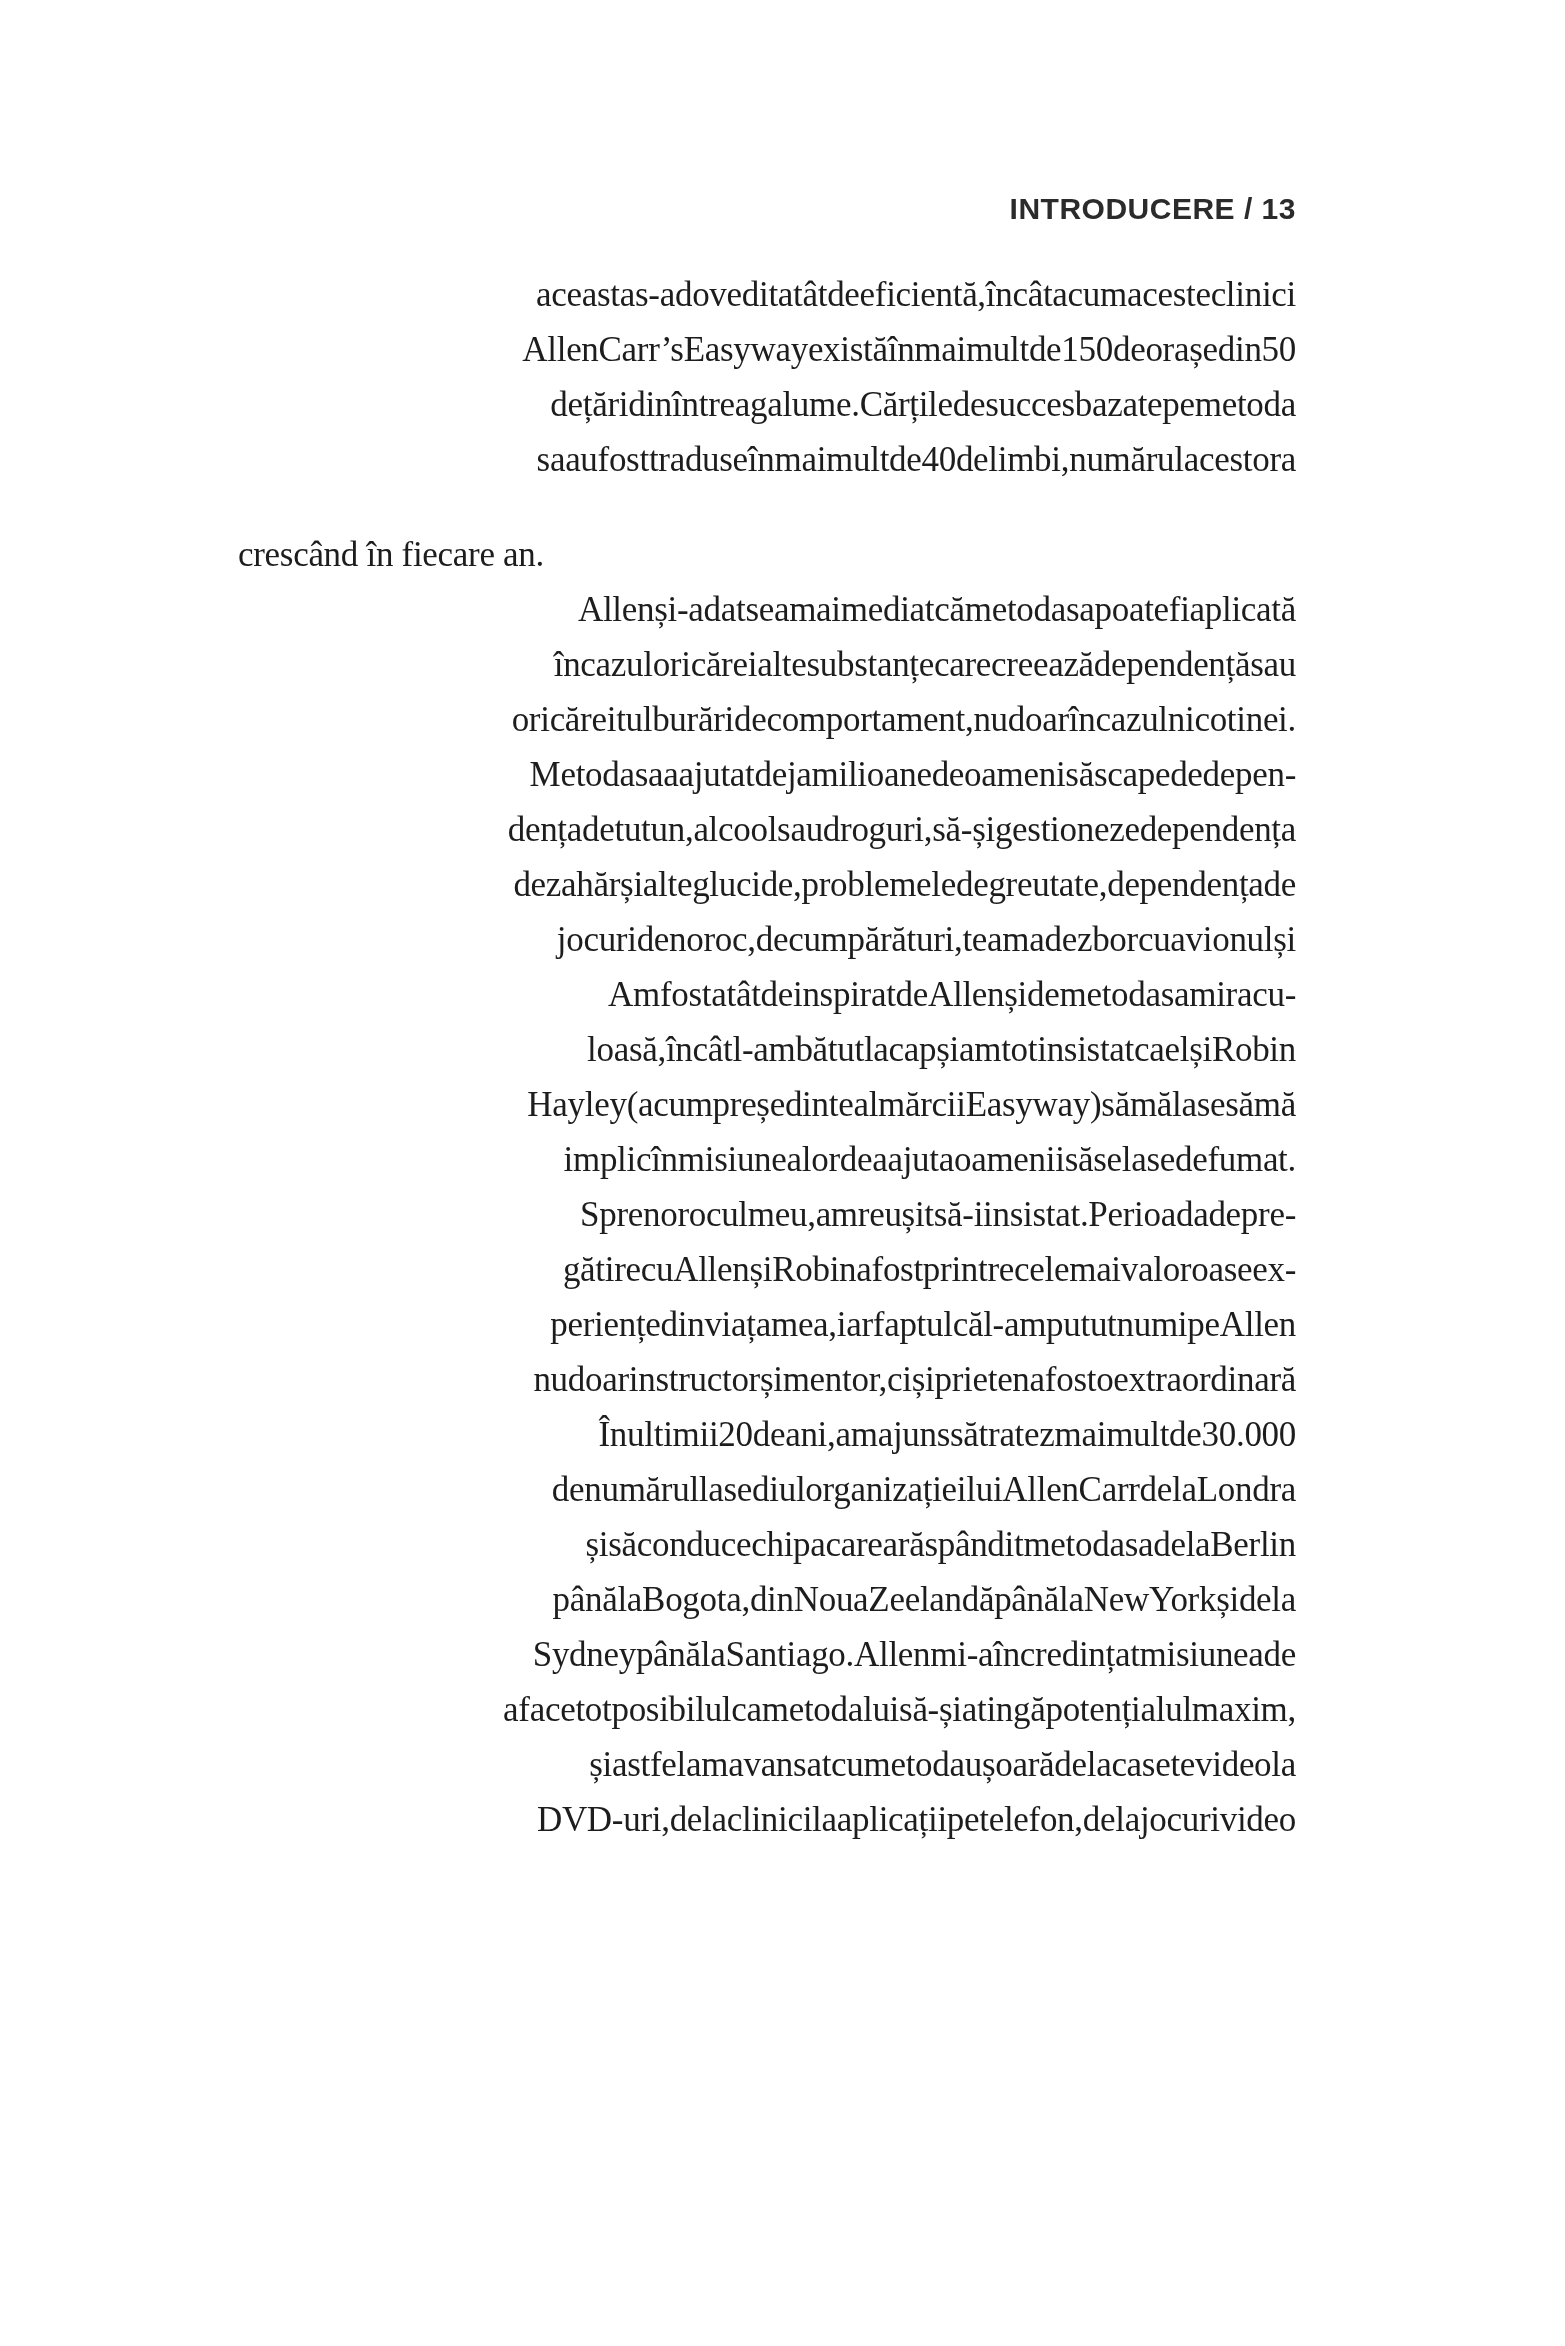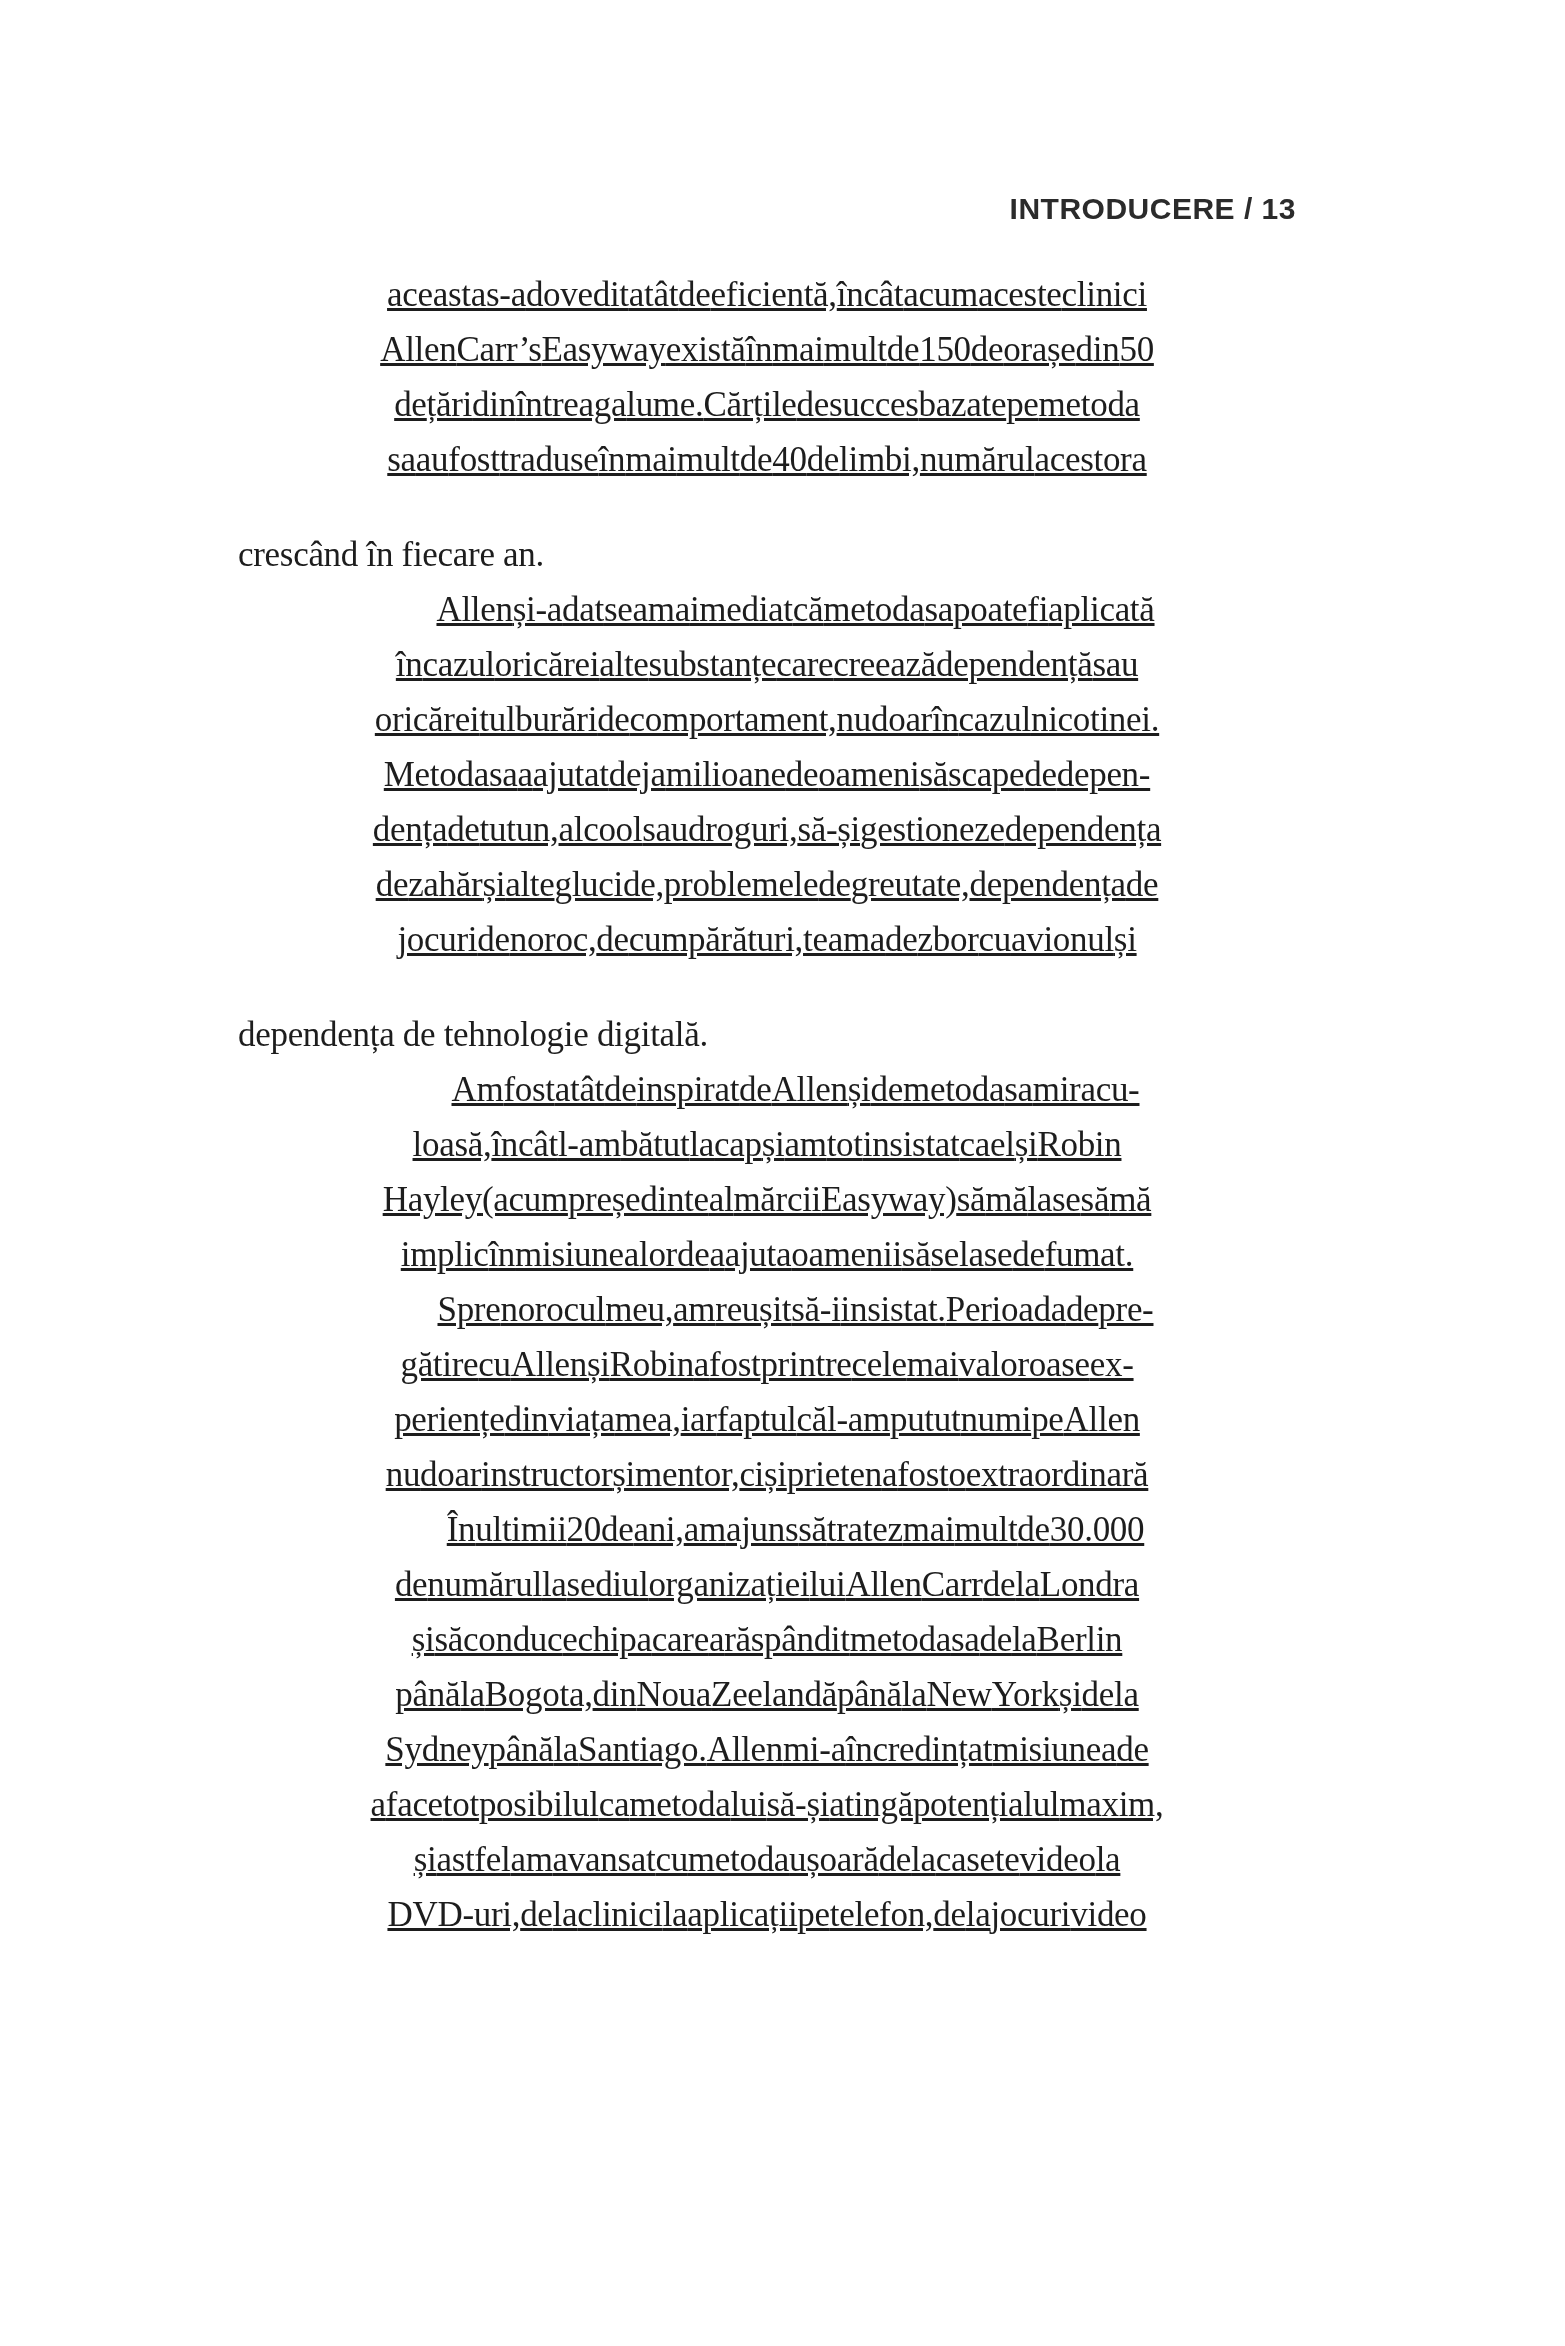--- a/index.html
+++ b/index.html
@@ -38,22 +38,21 @@
     letter-spacing: -0.3px;
   }
   .para { margin: 0; }
   .line {
     height: 55px;
     line-height: 55px;
     white-space: nowrap;
   }
   .line.just {
     display: flex;
-    justify-content: center;
-    text-decoration: underline;
+    justify-content: flex-end;
   }
   .line.left { text-align: left; margin-top: 40px; }
   .line.indent { padding-left: 57px; }
   .section-heading {
     font-family: "Liberation Sans", "DejaVu Sans", sans-serif;
     font-weight: 700;
     font-size: 42px;
     line-height: 47px;
     letter-spacing: -0.5px;
     color: #2a2a2a;
@@ -203,21 +202,20 @@
           <span>noroc,</span>
           <span>de</span>
           <span>cumpărături,</span>
           <span>teama</span>
           <span>de</span>
           <span>zbor</span>
           <span>cu</span>
           <span>avionul</span>
           <span>și</span>
         </div>
-        <div class="line left">dependența de tehnologie digitală.</div>
       </div>
       <div class="para">
         <div class="line just indent">
           <span>Am</span>
           <span>fost</span>
           <span>atât</span>
           <span>de</span>
           <span>inspirat</span>
           <span>de</span>
           <span>Allen</span>

